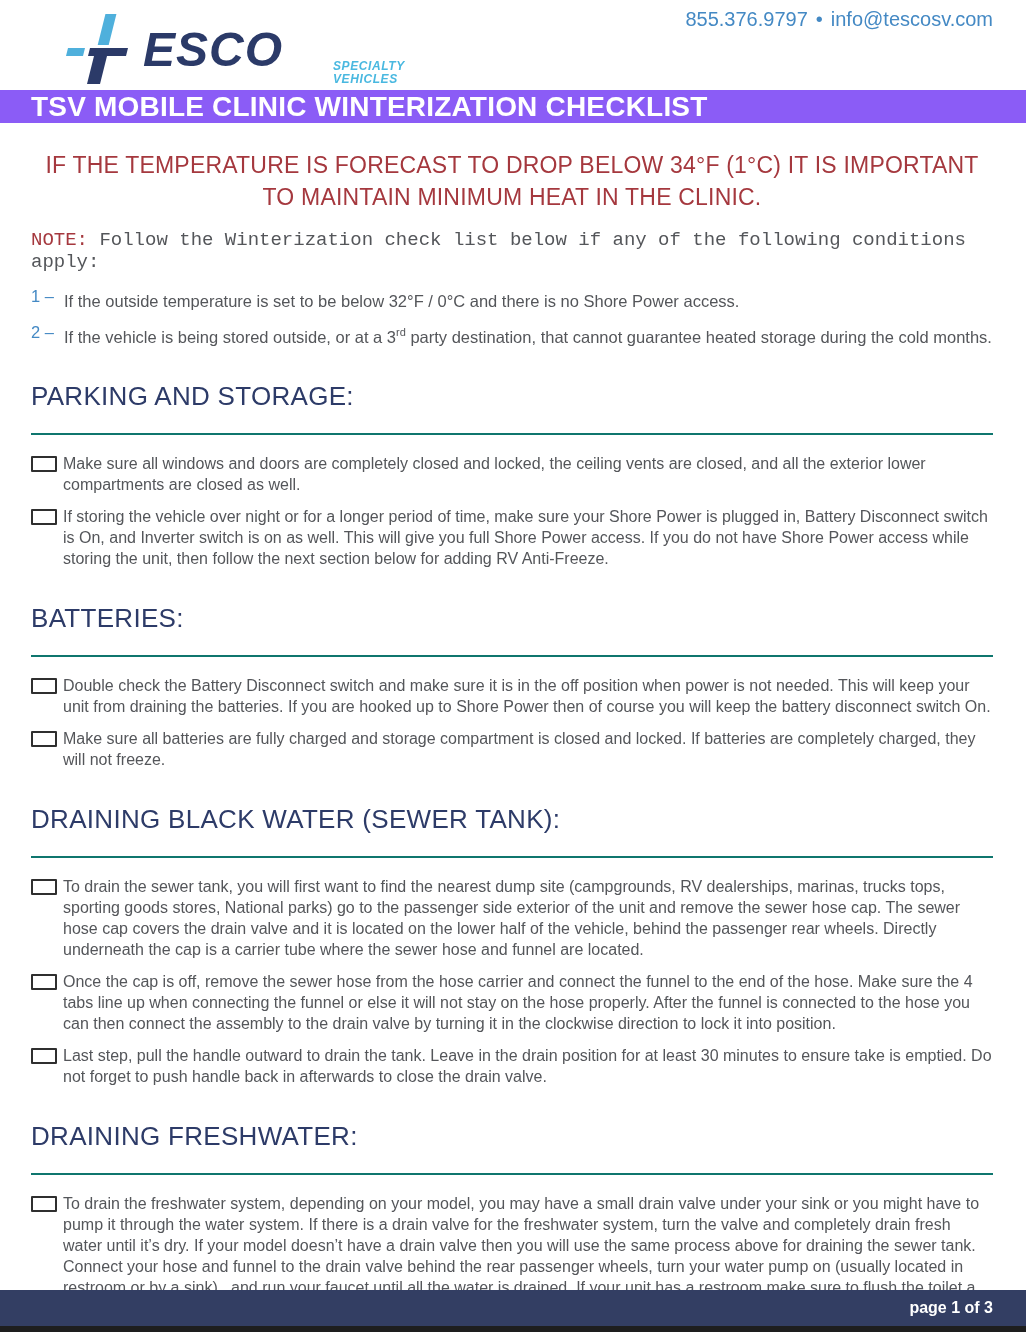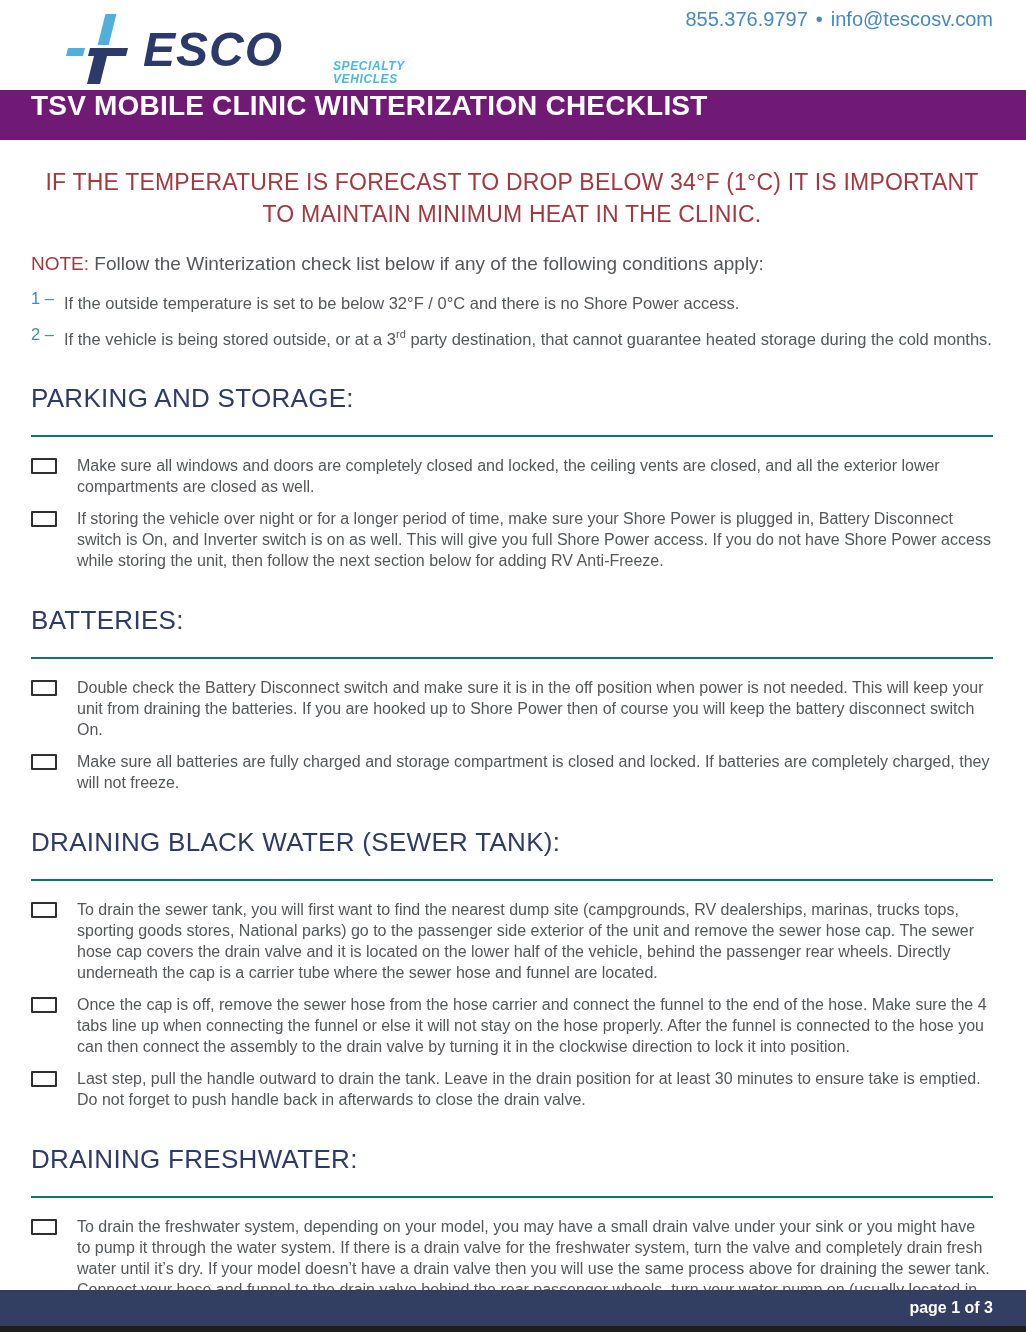--- a/index.html
+++ b/index.html
@@ -28,52 +28,52 @@
     font-weight:bold; font-style:italic; color:#2B3A68; letter-spacing:1px;
   }
   .logo-tagline {
     position:absolute; left:302px; top:52px; font-size:12px; line-height:13px;
     font-weight:bold; font-style:italic; color:#49B8E0; letter-spacing:0.6px;
   }
   .contact { font-size:20px; color:#4489C4; padding-bottom:10px; white-space:nowrap; }
   .contact .sep { margin:0 8px; }
   
   .title-bar {
-    background:#701a75; height:50px; display:flex; align-items:flex-start;
+    background:#8b5cf6; height:33px; display:flex; align-items:flex-end;
     padding-left:31px;
   }
   .title-bar span {
     color:#ffffff; font-size:28px; font-weight:bold; letter-spacing:0.2px;
   }
   
   .content { padding:26px 33px 0 31px; }
   .warning {
     color:#A5383E; font-size:23px; line-height:32px; font-weight:500;
     letter-spacing:0.2px;
     text-align:center;
   }
-  .note { margin-top:23px; font-size:19px; color:#54565A; }
+  .note { margin-top:16px; font-size:19px; color:#54565A;font-family:Liberation Mono, monospace; }
   .note .note-label { color:#A5383E; }
   .conditions { margin-top:12px; }
   .condition { display:flex; font-size:16.5px; line-height:22px; color:#54565A; margin-bottom:9px; }
   .cond-num { color:#4489C4; flex:0 0 33px; }
   .cond-text sup { font-size:11px; }
   .section { margin-top:34px; }
   .section-heading {
     font-size:26px; color:#2D3B68; letter-spacing:0.3px;
     border-bottom:2px solid #0f766e; padding-bottom:21px;
   }
   .items { margin-top:18px; }
   .item { display:flex; margin-bottom:11px; }
   .checkbox {
     flex:0 0 26px; width:26px; height:16px; margin-top:3px;
     border:2px solid #2F2F2F; border-radius:1px; background:#ffffff;
   }
   .item-text {
-    margin-left:20px; font-size:16px; line-height:21px; color:#54565A;
+    margin-left:6px; font-size:16px; line-height:21px; color:#54565A;
   }
   
   .footer-bar {
     position:absolute; left:0; right:0; bottom:6px; height:36px;
     background:#333E63; display:flex; align-items:center; justify-content:flex-end;
     padding-right:33px;
   }
   .footer-bar span { color:#ffffff; font-size:16px; font-weight:bold; }
   .bottom-strip { position:absolute; left:0; right:0; bottom:0; height:6px; background:#1E1E1E; }
 </style>

